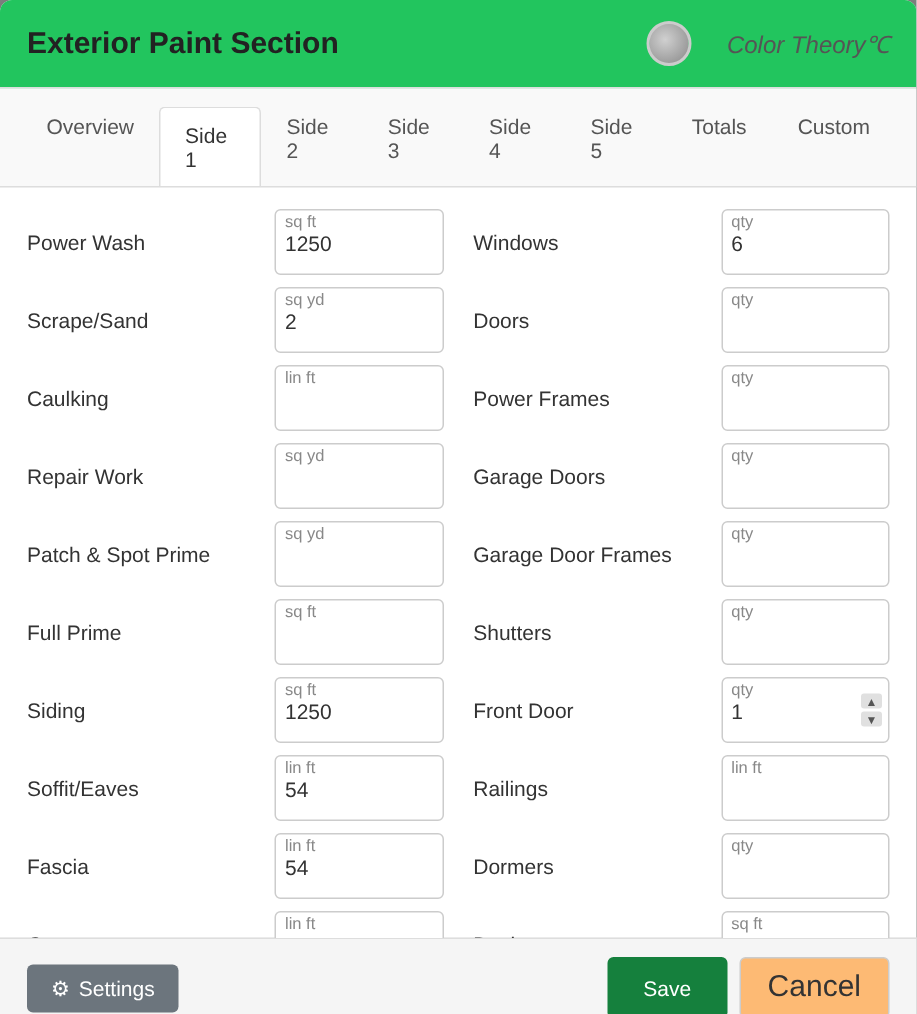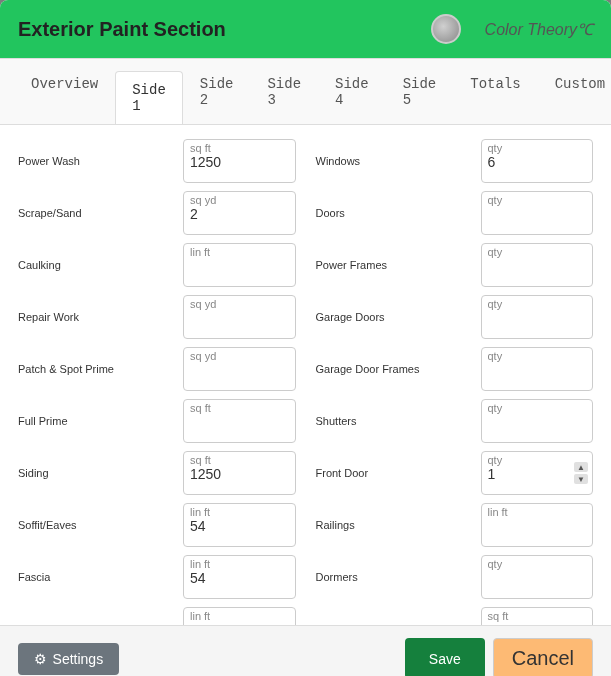--- a/index.html
+++ b/index.html
@@ -4,26 +4,26 @@
   <style>
     * { box-sizing: border-box; margin: 0; padding: 0; font-family: -apple-system, BlinkMacSystemFont, "Segoe UI", Arial, sans-serif; }
     body { background: #888; display: flex; justify-content: center; align-items: center; min-height: 100vh; }
     .modal { background: #fff; border-radius: 8px; width: 611px; box-shadow: 0 4px 20px rgba(0,0,0,0.4); overflow: hidden; }
     .modal-header { display: flex; align-items: center; justify-content: space-between; padding: 14px 18px; background: #22c55e; border-bottom: 1px solid #ddd; }
     .modal-title { font-size: 20px; font-weight: 600; color: #222; }
     .logo-area { display: flex; align-items: center; gap: 24px; }
     .logo-circle { width: 30px; height: 30px; border-radius: 50%; background: radial-gradient(circle at 40% 40%, #d0d0d0, #888); border: 2px solid #ccc; }
     .logo-text { font-size: 16px; color: #555; font-style: italic; }
     .tabs { display: flex; border-bottom: 1px solid #ddd; background: #f9f9f9; padding: 0 14px; }
-    .tab { padding: 10px 16px; font-size: 14px; cursor: pointer; color: #555; border: 1px solid transparent; border-bottom: none; border-radius: 4px 4px 0 0; margin-top: 6px; font-family: Liberation Mono, monospace; }
+    .tab { padding: 10px 16px; font-size: 14px; cursor: pointer; color: #555; border: 1px solid transparent; border-bottom: none; border-radius: 4px 4px 0 0; margin-top: 6px; }
     .tab.active { background: #fff; border-color: #ddd; color: #333; font-weight: 500; margin-top: 12px; }
     .modal-body { padding: 14px 18px; max-height: 500px; overflow-y: auto; }
     .form-grid { display: grid; grid-template-columns: 1fr 1fr; gap: 4px 20px; }
     .field-row { display: flex; align-items: center; margin-bottom: 8px; }
-    .field-label { width: 145px; font-size: 11px; color: #333; flex-shrink: 0; }
+    .field-label { width: 145px; font-size: 14px; color: #333; flex-shrink: 0; }
     .field-input-wrap { flex: 1; margin-left: 20px; }
     .input-box { border: 1px solid #ccc; border-radius: 4px; padding: 2px 6px 4px 6px; min-height: 44px; background: #fff; position: relative; }
     .input-box .unit { font-size: 11px; color: #888; display: block; }
     .input-box .val { font-size: 14px; color: #333; display: block; }
     .input-box-spinner { border: 1px solid #ccc; border-radius: 4px; padding: 2px 24px 4px 6px; min-height: 44px; background: #fff; position: relative; }
     .input-box-spinner .unit { font-size: 11px; color: #888; display: block; }
     .input-box-spinner .val { font-size: 14px; color: #333; display: block; }
     .spinner-arrows { position: absolute; right: 4px; top: 50%; transform: translateY(-50%); display: flex; flex-direction: column; gap: 2px; }
     .spinner-arrow { width: 14px; height: 10px; background: #e0e0e0; border-radius: 2px; display: flex; align-items: center; justify-content: center; font-size: 8px; cursor: pointer; color: #555; }
     .col-left, .col-right { display: flex; flex-direction: column; }

